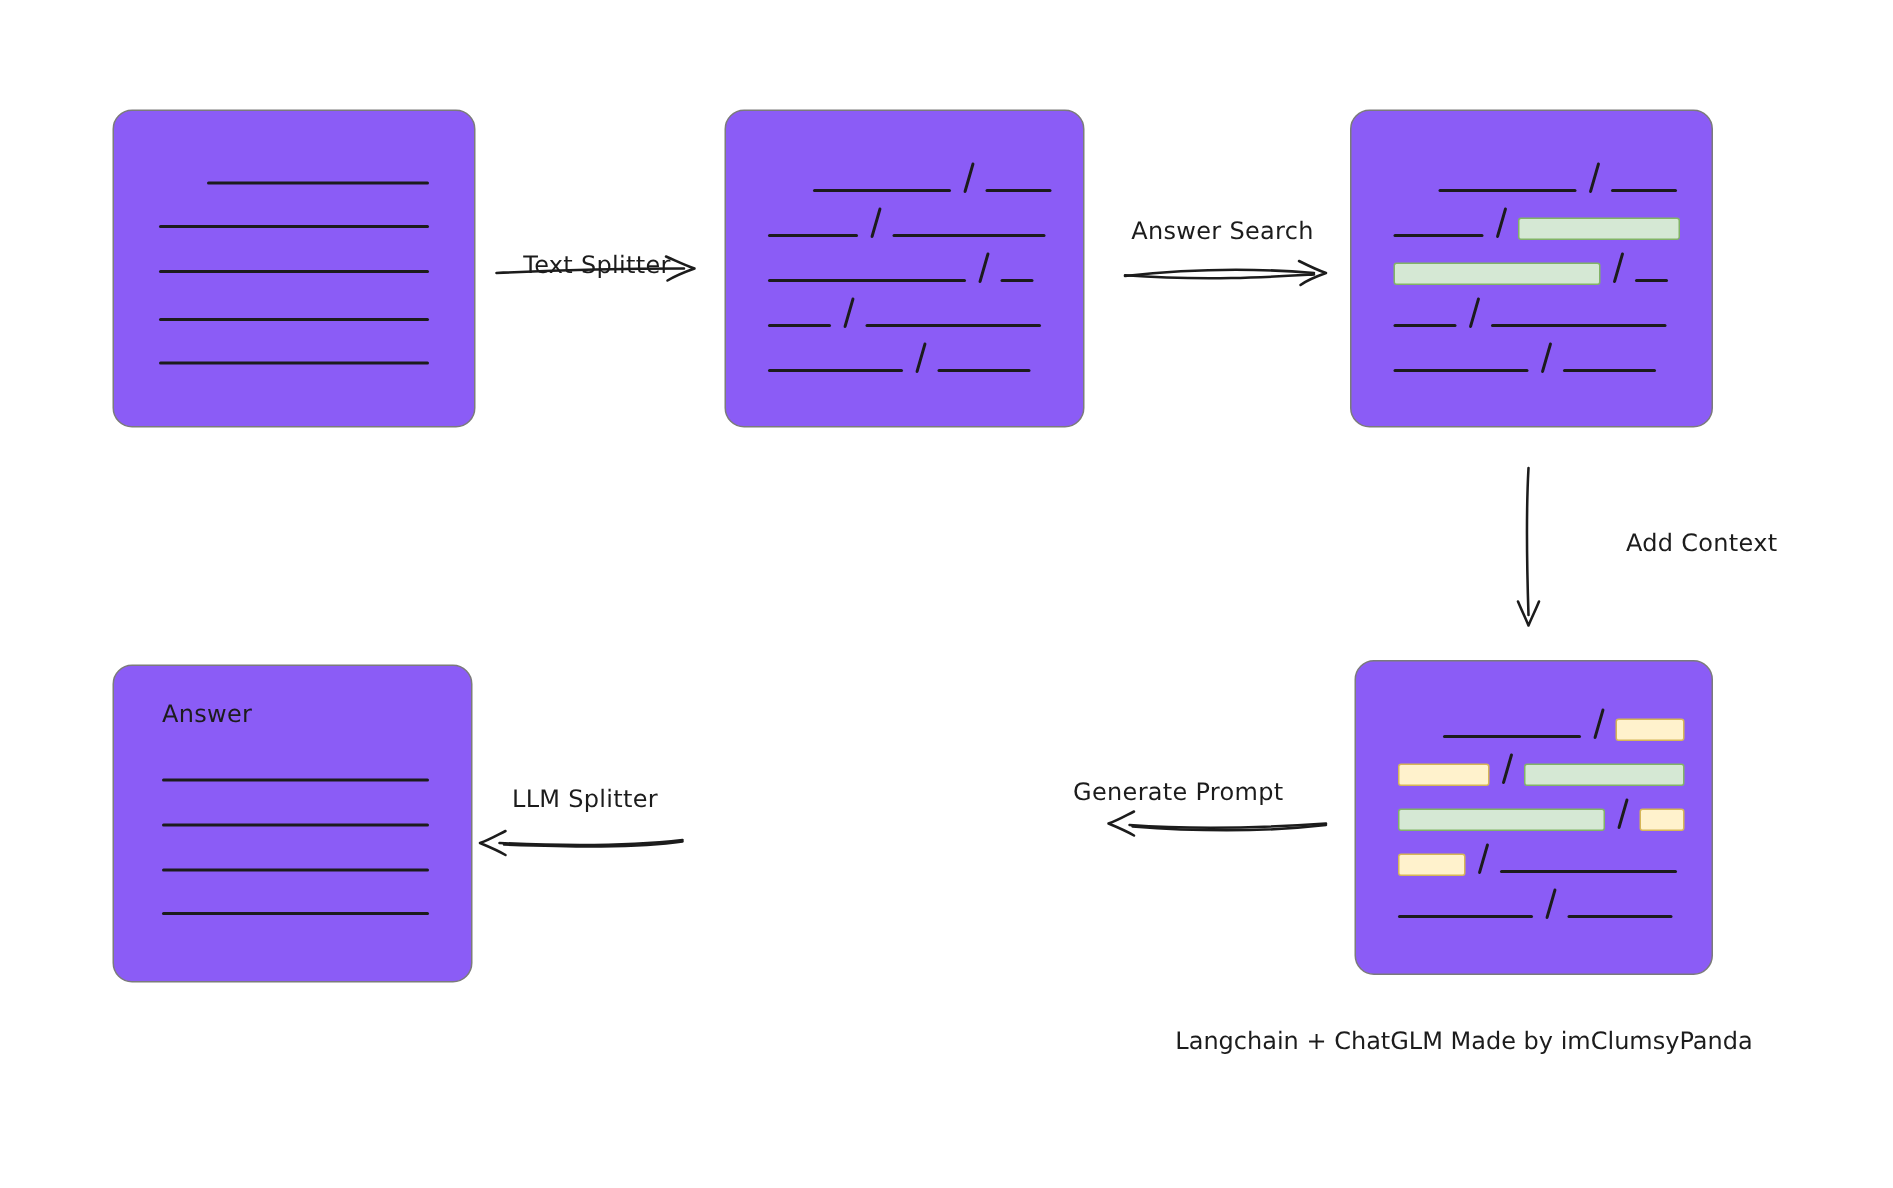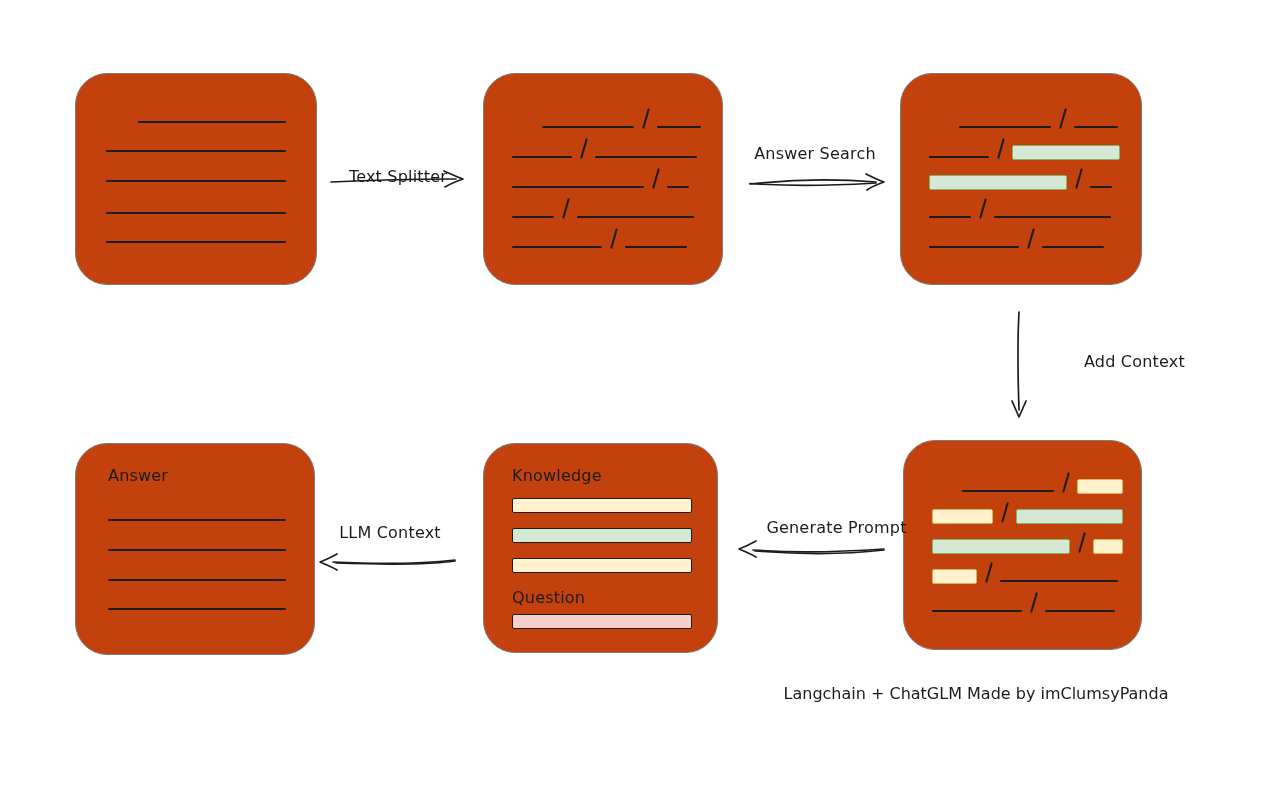--- a/index.html
+++ b/index.html
@@ -2,22 +2,22 @@
 <html><head>
 <meta charset="utf-8">
 <style>
   html,body { margin:0; padding:0; background:#ffffff; }
   .canvas {
     position:relative; width:1262px; height:792px; background:#ffffff;
     font-family:"DejaVu Sans", "Liberation Sans", sans-serif;
     color:#1c1c1c; overflow:hidden;
   }
   .node {
-    position:absolute; background:#c2410c;
-    border:1.5px solid #7b7b7b; border-radius:32px;
+    position:absolute; background:#8b5cf6;
+    border:1.5px solid #7b7b7b; border-radius:13px;
     box-sizing:border-box;
   }
   .doc-line { position:absolute; height:2px; background:#1c1c1c; border-radius:1px; }
   .rows { position:absolute; left:28px; top:26px; }
   .seg-row { display:flex; align-items:flex-end; height:30px; gap:7px; }
   .seg-line { height:2px; background:#1c1c1c; border-radius:1px; margin-bottom:2px; }
   .seg-gap { height:1px; }
   .seg-slash { position:relative; width:9px; height:22px; }
   .seg-slash i { position:absolute; left:4px; top:0; width:2px; height:21px;
     background:#1c1c1c; border-radius:1px; transform:rotate(16deg); }
@@ -163,46 +163,34 @@
         <div class="seg-row">
           <div class="seg-line" style="width: 90px;"></div>
           <div class="seg-slash">
             <i></i>
           </div>
           <div class="seg-line" style="width: 70px;"></div>
         </div>
       </div>
   </div>
 
-  <div class="node" style="left:483px; top:443px; width:235px; height:210px;">
-    <div class="node-label" style="left:28px; top:22px;">Knowledge</div>
-    <div class="bars" style="top:54px;">
-        <div class="bar chip-yellow"></div>
-        <div class="bar chip-green"></div>
-        <div class="bar chip-yellow"></div>
-      </div>
-    <div class="node-label" style="left:28px; top:144px;">Question</div>
-    <div class="bars" style="top:170px;">
-        <div class="bar chip-red"></div>
-      </div>
-  </div>
 
   <div class="node" style="left:75px; top:443px; width:240px; height:212px;">
     <div class="node-label" style="left:32px; top:22px;">Answer</div>
     <div class="doc-line" style="left:32px; top:75px;  width:178px;"></div>
     <div class="doc-line" style="left:32px; top:105px; width:178px;"></div>
     <div class="doc-line" style="left:32px; top:135px; width:178px;"></div>
     <div class="doc-line" style="left:32px; top:164px; width:178px;"></div>
   </div>
 
   <div class="arrow-label center" style="left:332px; top:147px; width:132px;margin-top:20px;">Text Splitter</div>
   <div class="arrow-label center" style="left:745px; top:144px; width:140px;">Answer Search</div>
   <div class="arrow-label" style="left:1084px; top:352px;">Add Context</div>
-  <div class="arrow-label center" style="left:759px; top:518px; width:155px;">Generate Prompt</div>
-  <div class="arrow-label center" style="left:324px; top:523px; width:132px;">LLM Context</div>
+  <div class="arrow-label center" style="left:708px; top:518px; width:155px;">Generate Prompt</div>
+  <div class="arrow-label center" style="left:324px; top:523px; width:132px;">LLM Splitter</div>
 
   <div class="footer-credit">Langchain + ChatGLM Made by imClumsyPanda</div>
 
   <svg class="arrows" width="1262" height="792" viewBox="0 0 1262 792">
     <g stroke="#1c1c1c" stroke-width="1.7" fill="none" stroke-linecap="round" stroke-linejoin="round">
       <g>
         <path d="M331,182 C372,180 420,179 456,179"></path>
         <path d="M444,171 C451,174 457,177 463,179 C456,181.5 450,184 445,187"></path>
       </g>
       <g>

